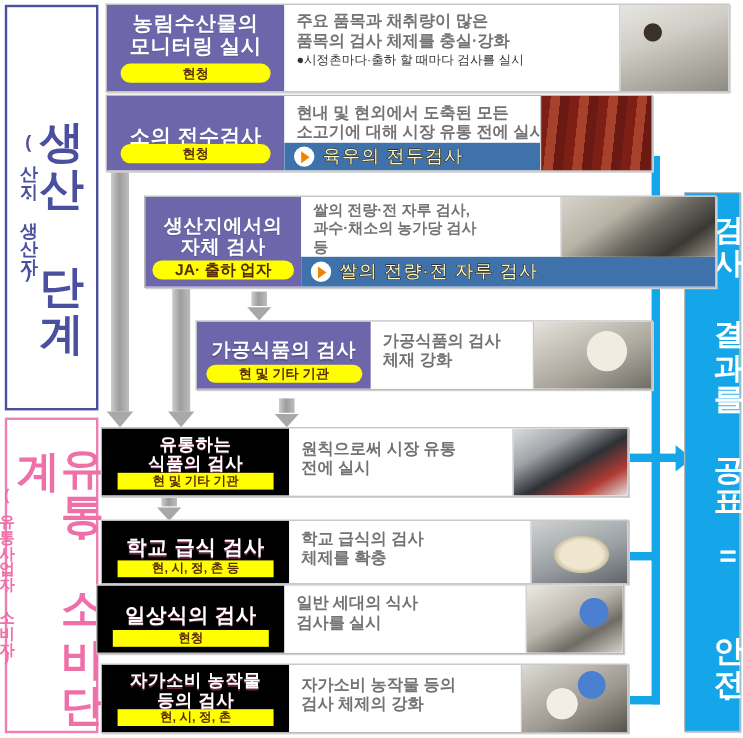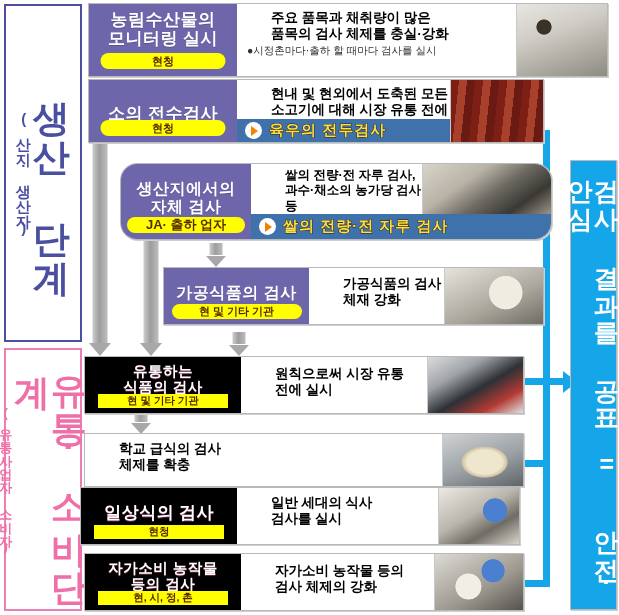--- a/index.html
+++ b/index.html
@@ -81,36 +81,35 @@
     border-radius:9px;
     white-space:nowrap;
     display:flex;align-items:center;justify-content:center;
   }
   .badge.square{border-radius:0;}
   .body{
     flex:1 1 auto;position:relative;background:#ffffff;
     display:flex;flex-direction:column;justify-content:flex-start;
   }
   .bodytext{
-    color:#000000;font-weight:bold;line-height:1.22;
+    color:#737373;font-weight:bold;line-height:1.22;
     padding:6px 8px 0 10px;
-    margin-left:24px;
   }
   .subnote{
     color:#333;font-weight:normal;font-size:10.5px;
     padding:1px 20px 0 10px;line-height:1.2;
   }
   .cta{
     position:absolute;left:0;right:0;bottom:0;
     background:#3f72ab;
     display:flex;align-items:center;
     padding-left:8px;
   }
   .cta .ctatext{
-    font-weight:bold;color:#fde047;
+    font-weight:normal;color:#fef9c3;
     letter-spacing:1px;
     -webkit-text-stroke:0.9px #2a1a00;
     paint-order:stroke fill;
     margin-left:7px;
   }
   .playicon{
     width:17px;height:17px;border-radius:50%;
     background:#ffffff;
     display:flex;align-items:center;justify-content:center;
     flex:0 0 auto;
@@ -255,21 +254,21 @@
       <div class="cta" style="height:23px;right:92px;">
         <span class="playicon">
             <i></i>
           </span>
         <span class="ctatext" style="font-size:15px;">육우의 전두검사</span>
       </div>
       <div class="photo ph-meat" style="width:92px;"></div>
     </div>
   </div>
 
-  <div class="card" style="left:120px;top:163px;width:432px;height:77px;border-radius:17px;">
+  <div class="card" style="left:120px;top:163px;width:477px;height:77px;">
     <div class="head purple" style="width:130px;justify-content:center;padding-top:0;">
       <span class="htitle" style="font-size:16px;margin-top:-8px;">생산지에서의<br>자체 검사</span>
       <span class="badge" style="bottom:6px;width:118px;height:16px;font-size:13px;">JA· 출하 업자</span>
     </div>
     <div class="body">
       <div class="bodytext" style="font-size:12.5px;padding-top:4px;">쌀의 전량·전 자루 검사,<br>과수·채소의 농가당 검사<br>등</div>
       <div class="cta" style="height:25px;right:0;">
         <span class="playicon">
             <i></i>
           </span>
@@ -295,20 +294,24 @@
       <span class="htitle" style="font-size:14.5px;">유통하는<br>식품의 검사</span>
       <span class="badge square" style="bottom:5px;width:130px;height:14px;font-size:10.5px;">현 및 기타 기관</span>
     </div>
     <div class="body">
       <div class="bodytext" style="font-size:13.5px;padding-top:9px;">원칙으로써 시장 유통<br>전에 실시</div>
       <div class="photo ph-pc" style="width:95px;"></div>
     </div>
   </div>
 
   <div class="card" style="left:84px;top:433px;width:440px;height:54px;">
+    <div class="head pink" style="width:156px;justify-content:center;padding-top:0;">
+      <span class="htitle" style="font-size:17px;margin-top:-7px;">학교 급식 검사</span>
+      <span class="badge square" style="bottom:5px;width:130px;height:14px;font-size:10.5px;">현, 시, 정, 촌 등</span>
+    </div>
     <div class="body">
       <div class="bodytext" style="font-size:13.5px;padding-top:7px;">학교 급식의 검사<br>체제를 확충</div>
       <div class="photo ph-bowl" style="width:80px;"></div>
     </div>
   </div>
 
   <div class="card" style="left:80px;top:487px;width:440px;height:58px;font-family:Liberation Serif, serif;">
     <div class="head pink" style="width:156px;justify-content:center;padding-top:0;">
       <span class="htitle" style="font-size:17px;margin-top:-7px;">일상식의 검사</span>
       <span class="badge square" style="bottom:5px;width:130px;height:14px;font-size:10.5px;">현청</span>

